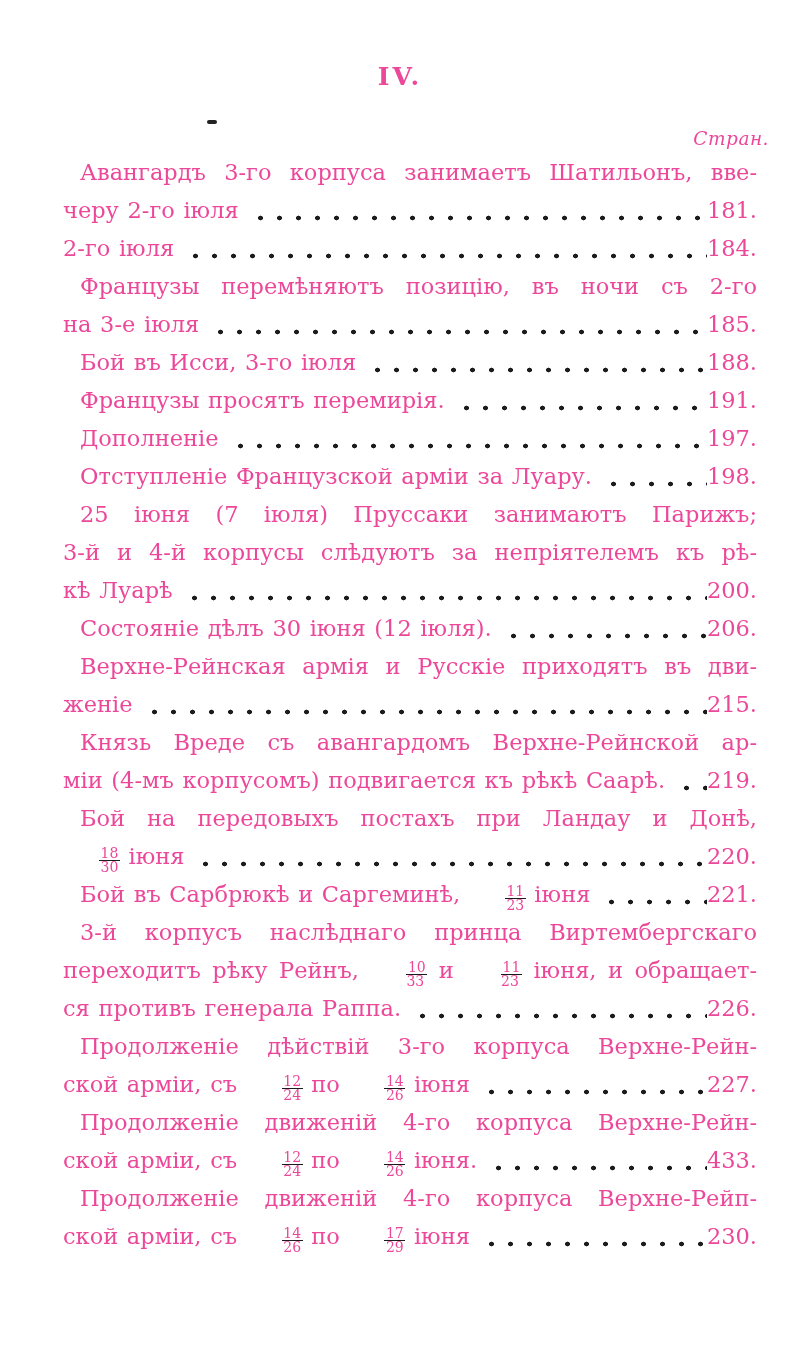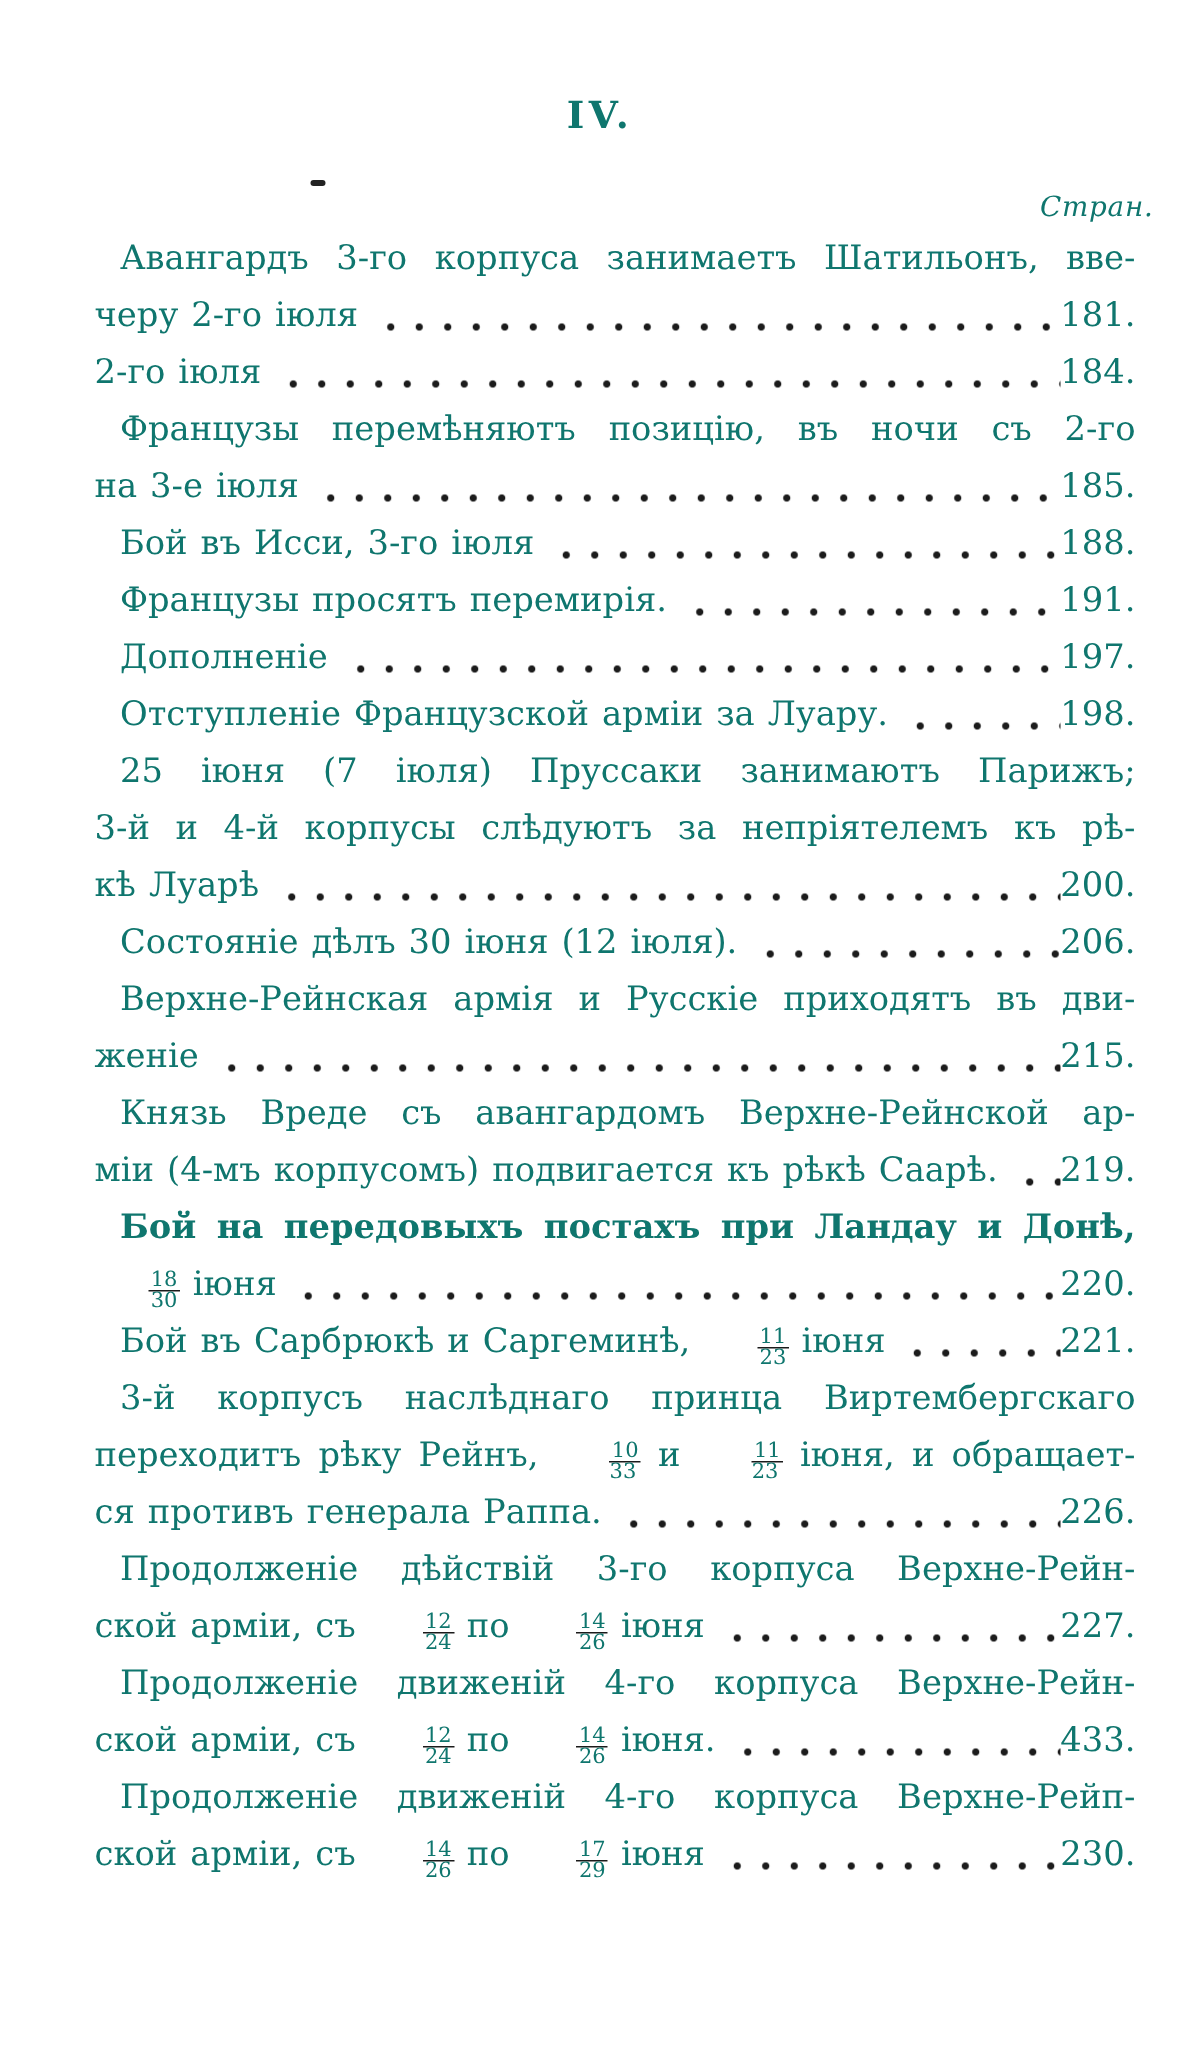--- a/index.html
+++ b/index.html
@@ -6,21 +6,21 @@
     margin: 0; padding: 0;
     background: #ffffff;
   }
   .sheet {
     position: relative;
     width: 800px;
     height: 1366px;
     background: #ffffff;
     overflow: hidden;
     font-family: "DejaVu Serif", serif;
-    color: #0f766e;
+    color: #ec4899;
   }
   .roman-header {
     position: absolute;
     top: 62px; left: 0; right: 0;
     text-align: center;
     font-size: 25px;
     font-weight: bold;
     letter-spacing: 3px;
   }
   .ink-dash {
@@ -48,21 +48,21 @@
     font-size: 22.5px;
     word-spacing: 1.5px;
     white-space: nowrap;
   }
   .line.ind { padding-left: 17px; }
   .line.j {
     white-space: normal;
     text-align: justify;
     text-align-last: justify;
   }
-  .line.b { font-weight: bold; }
+  .line.b { font-weight: normal; }
   .line.paged {
     display: flex;
     align-items: flex-start;
   }
   .txt { flex: 0 0 auto; }
   .dots {
     flex: 1 1 auto;
     min-width: 14px;
     height: 38px;
     margin-left: 6px;

